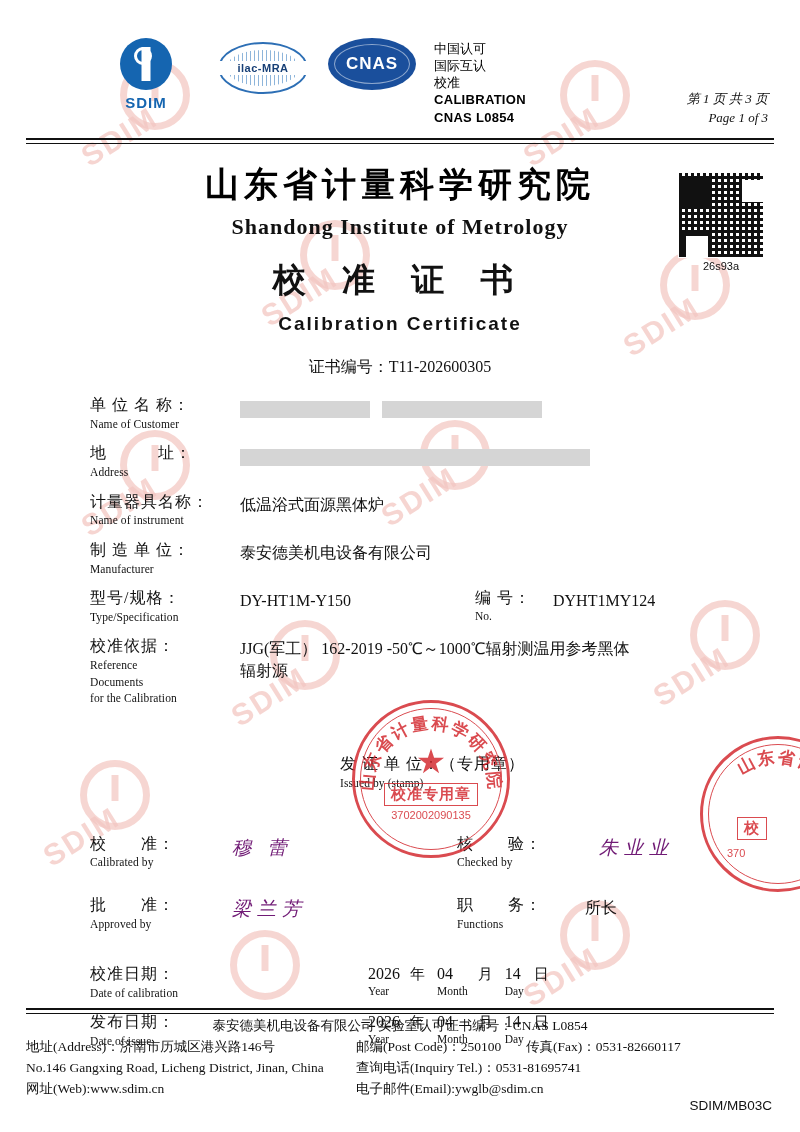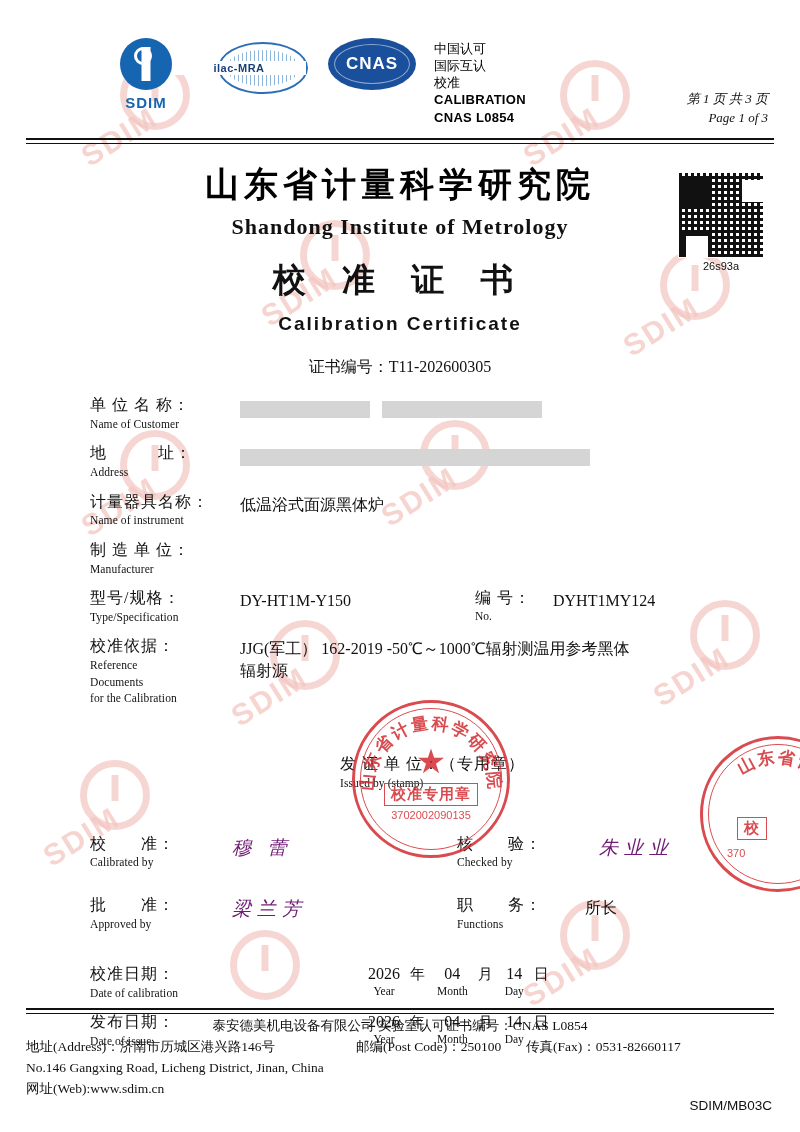--- a/index.html
+++ b/index.html
@@ -114,21 +114,21 @@
     padding-top: 4px;
   }
   .ilac-oval {
     width: 86px;
     height: 48px;
     border-radius: 50%;
     border: 2px solid #2d6fb5;
     position: relative;
     display: flex;
     align-items: center;
-    justify-content: flex-end;
+    justify-content: center;
   }
   .ilac-oval .bars {
     position: absolute;
     left: 6px;
     top: 6px;
     right: 6px;
     bottom: 6px;
     background:
       repeating-linear-gradient(90deg, #7aa8d4 0 1px, transparent 1px 4px);
     border-radius: 50%;
@@ -351,21 +351,21 @@
     color: #701a75;
     padding-left: 14px;
   }
 
   .date-cells {
     display: flex;
     align-items: baseline;
     padding-left: 22px;
   }
   .dc {
-    text-align: center;
+    text-align: left;
     margin-right: 6px;
   }
   .dc .num { font-size: 16px; }
   .dc .en { font-size: 11.5px; margin-top: 2px; }
   .dcell {
     display: flex;
     align-items: baseline;
   }
 
   
@@ -588,20 +588,21 @@
         <div class="en">Name of instrument</div>
       </div>
       <div class="val val-indent">低温浴式面源黑体炉</div>
     </div>
 
     <div class="row">
       <div class="lbl">
         <div class="cn">制 造 单 位：</div>
         <div class="en">Manufacturer</div>
       </div>
+      <div class="val val-indent">泰安德美机电设备有限公司</div>
     </div>
 
     <div class="row">
       <div class="lbl">
         <div class="cn">型号/规格：</div>
         <div class="en">Type/Specification</div>
       </div>
       <div class="val-group">
         <div class="val val-indent" style="flex:0 0 235px;">DY-HT1M-Y150</div>
         <div class="sub-lbl">
@@ -756,20 +757,22 @@
   <div class="hr-bottom"></div>
   <div class="footer">
     <div class="line-center">泰安德美机电设备有限公司 实验室认可证书编号：CNAS L0854</div>
     <div class="fl">
       <div class="c1">地址(Address)：济南市历城区港兴路146号</div>
       <div class="c2">邮编(Post Code)：250100</div>
       <div class="c3">传真(Fax)：0531-82660117</div>
     </div>
     <div class="fl">
       <div class="c1">No.146 Gangxing Road, Licheng District, Jinan, China</div>
+      <div class="c3">查询电话(Inquiry Tel.)：0531-81695741</div>
     </div>
     <div class="fl">
       <div class="c1">网址(Web):www.sdim.cn</div>
+      <div class="c3">电子邮件(Email):ywglb@sdim.cn</div>
     </div>
   </div>
   <div class="form-no">SDIM/MB03C</div>
 
 </div>
 
 </body></html>

